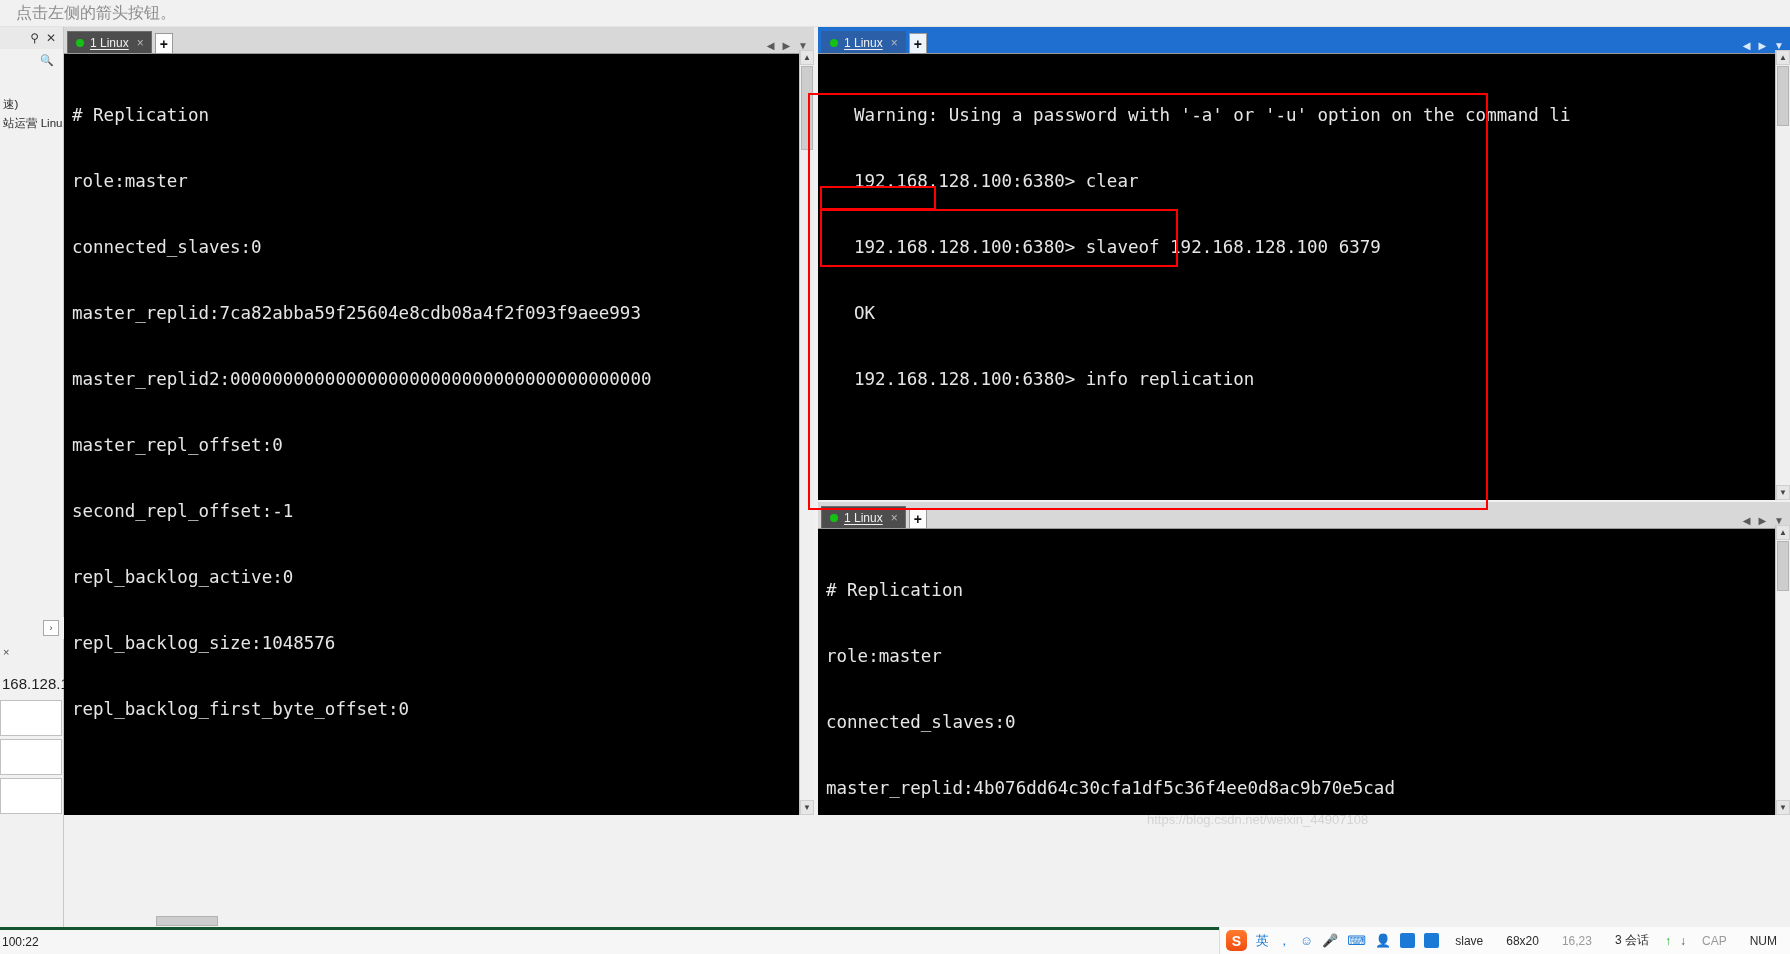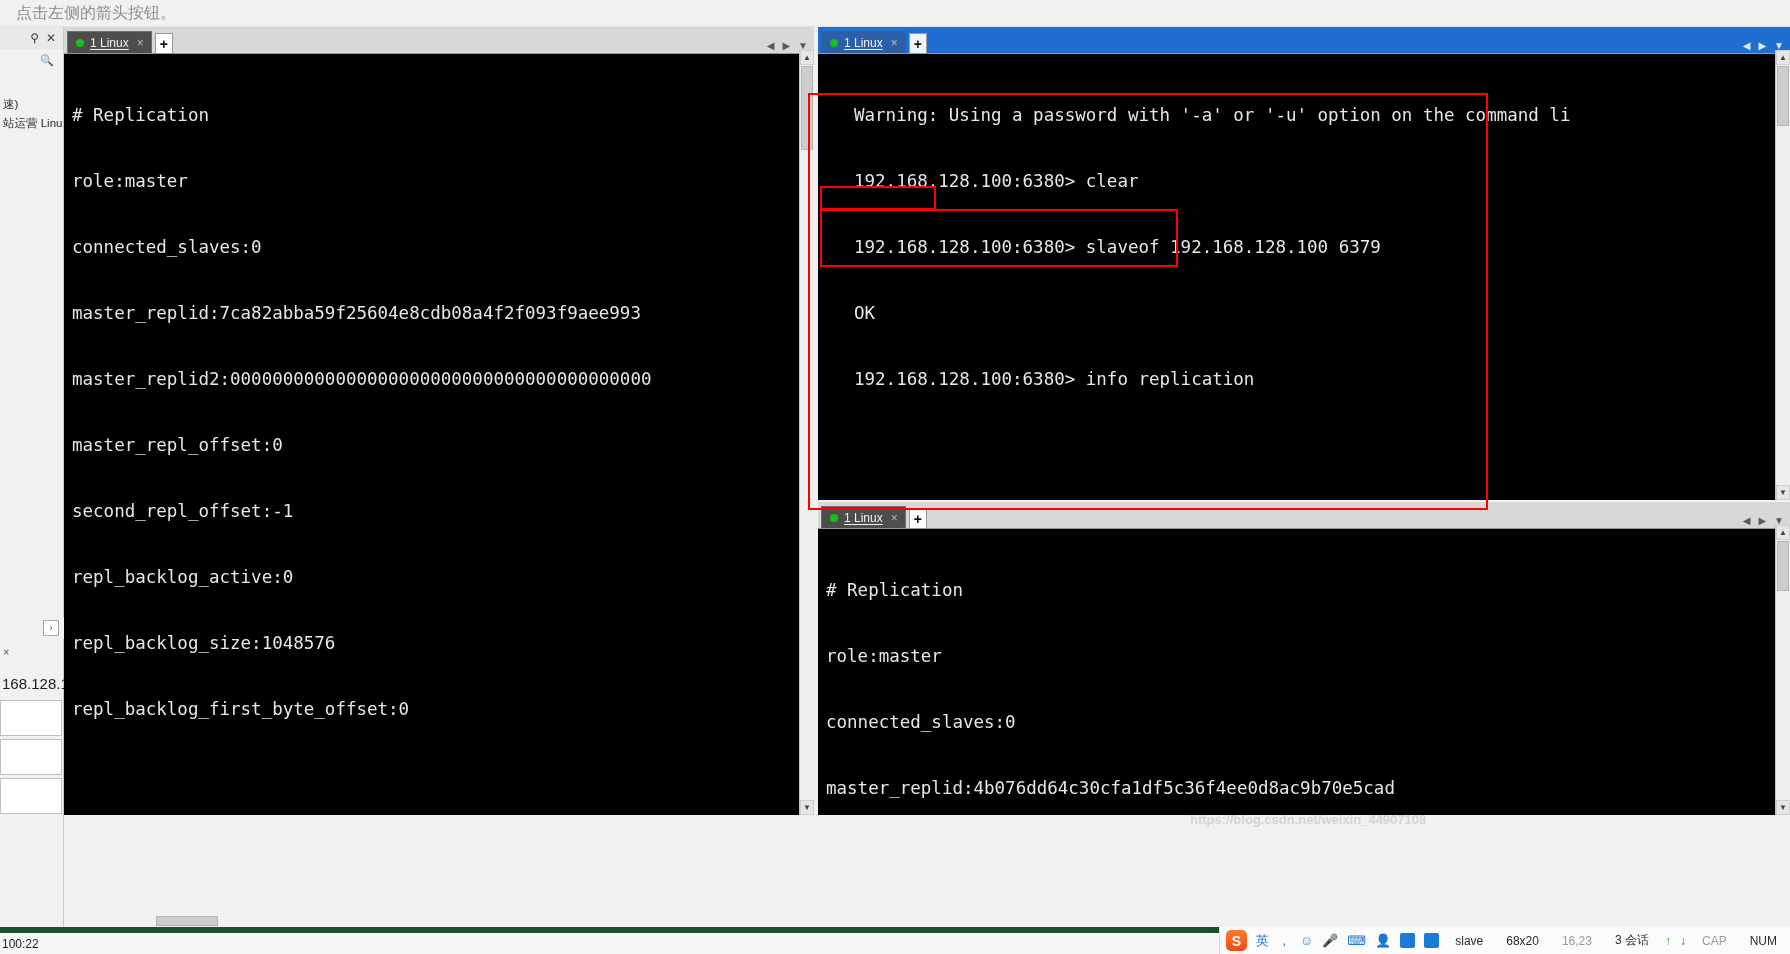--- a/index.html
+++ b/index.html
@@ -121,21 +121,21 @@
 
   
   .anno {
     position:absolute; border:2px solid #ff0000; pointer-events:none;
     z-index:40;
   }
 
   
   .statusbar {
     position:absolute; left:0; bottom:0; width:1790px; height:27px;
-    background:#f6f6f6; border-top:6px solid #14532d;
+    background:#f6f6f6; border-top:3px solid #14532d;
     display:flex; align-items:center; font-size:12px; color:#333;
   }
   .status-left { padding-left:2px; font-size:12px; color:#222; }
   .status-scrollrow {
     position:absolute; left:64px; bottom:27px; width:1726px; height:12px;
     background:#f1f1f1;
   }
   .hscroll-thumb {
     position:absolute; left:92px; top:1px; width:62px; height:10px;
     background:#cdcdcd; border:1px solid #b2b2b2;
@@ -304,21 +304,21 @@
       <div class="arrow">▲</div>
       <div class="thumb" style="top:16px; height:50px;"></div>
       <div class="arrow bottom">▼</div>
     </div>
   </div>
 
   <div class="anno" style="left:808px; top:93px; width:680px; height:417px;"></div>
   <div class="anno" style="left:820px; top:186px; width:116px; height:24px;"></div>
   <div class="anno" style="left:820px; top:209px; width:358px; height:58px;"></div>
 
-  <div class="wm-text" style="left:1190px; top:812px;font-weight:bold;">https://blog.csdn.net/weixin_44907108</div>
+  <div class="wm-text" style="left:1147px; top:812px;">https://blog.csdn.net/weixin_44907108</div>
 
   <div class="status-scrollrow">
     <div class="hscroll-thumb"></div>
   </div>
 
   <div class="statusbar">
     <span class="status-left">100:22</span>
 
     <div class="ime">
       <span class="ime-logo">S</span>

